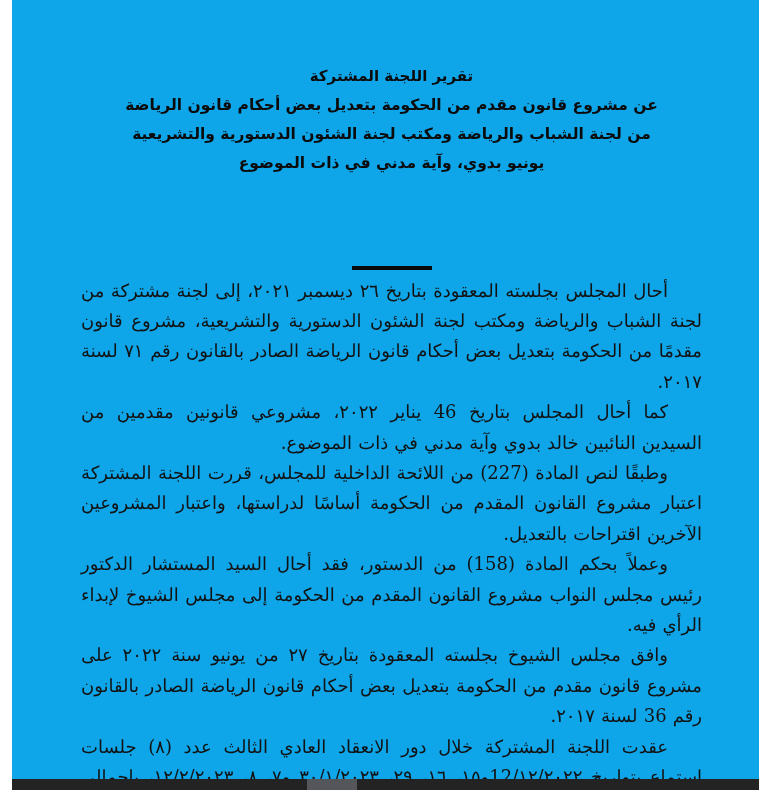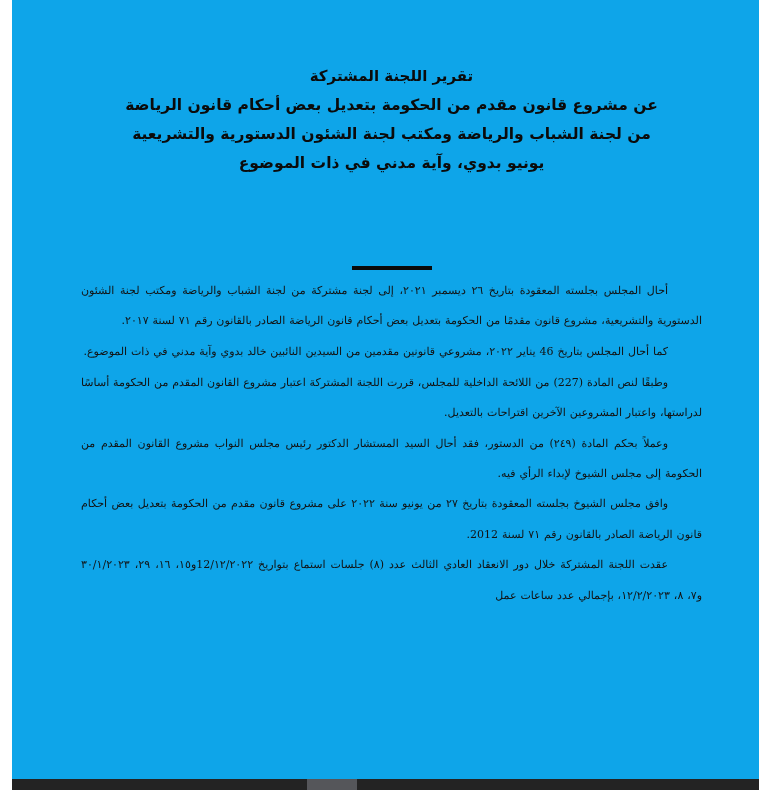--- a/index.html
+++ b/index.html
@@ -70,21 +70,21 @@
     position: absolute;
     top: 276px;
     right: 69px;
     width: 621px;
     direction: rtl;
     text-align: justify;
     text-align-last: right;
   }
   .para {
     font-family: "DejaVu Serif", "Liberation Serif", serif;
-    font-size: 11px;
+    font-size: 18px;
     line-height: 30.2px;
     margin: 0 0 0.5px 0;
     text-indent: 34px;
     color: #121212;
     text-align: justify;
     text-align-last: right;
     word-spacing: 0.4px;
   }
 
   
@@ -118,22 +118,22 @@
   </div>
 
   <div class="divider-wrap">
     <span class="divider"></span>
   </div>
 
   <div class="body-block">
     <p class="para">أحال المجلس بجلسته المعقودة بتاريخ ٢٦ ديسمبر ٢٠٢١، إلى لجنة مشتركة من لجنة الشباب والرياضة ومكتب لجنة الشئون الدستورية والتشريعية، مشروع قانون مقدمًا من الحكومة بتعديل بعض أحكام قانون الرياضة الصادر بالقانون رقم ٧١ لسنة ٢٠١٧.</p>
     <p class="para">كما أحال المجلس بتاريخ 46 يناير ٢٠٢٢، مشروعي قانونين مقدمين من السيدين النائبين خالد بدوي وآية مدني في ذات الموضوع.</p>
     <p class="para">وطبقًا لنص المادة (227) من اللائحة الداخلية للمجلس، قررت اللجنة المشتركة اعتبار مشروع القانون المقدم من الحكومة أساسًا لدراستها، واعتبار المشروعين الآخرين اقتراحات بالتعديل.</p>
-    <p class="para">وعملاً بحكم المادة (٢٤٩) من الدستور، فقد أحال السيد المستشار الدكتور رئيس مجلس النواب مشروع القانون المقدم من الحكومة إلى مجلس الشيوخ لإبداء الرأي فيه.</p>
-    <p class="para">وافق مجلس الشيوخ بجلسته المعقودة بتاريخ ٢٧ من يونيو سنة ٢٠٢٢ على مشروع قانون مقدم من الحكومة بتعديل بعض أحكام قانون الرياضة الصادر بالقانون رقم ٧١ لسنة 2012.</p>
+    <p class="para">وعملاً بحكم المادة (158) من الدستور، فقد أحال السيد المستشار الدكتور رئيس مجلس النواب مشروع القانون المقدم من الحكومة إلى مجلس الشيوخ لإبداء الرأي فيه.</p>
+    <p class="para">وافق مجلس الشيوخ بجلسته المعقودة بتاريخ ٢٧ من يونيو سنة ٢٠٢٢ على مشروع قانون مقدم من الحكومة بتعديل بعض أحكام قانون الرياضة الصادر بالقانون رقم 36 لسنة ٢٠١٧.</p>
     <p class="para">عقدت اللجنة المشتركة خلال دور الانعقاد العادي الثالث عدد (٨) جلسات استماع بتواريخ 12/١٢/٢٠٢٢و١٥، ١٦، ٢٩، ٣٠/١/٢٠٢٣ و٧، ٨، ١٢/٢/٢٠٢٣، بإجمالي عدد ساعات عمل</p>
   </div>
 
   <div class="bottom-bar">
     <div class="bottom-bar-thumb"></div>
   </div>
 
 </div>
 
 </body></html>

